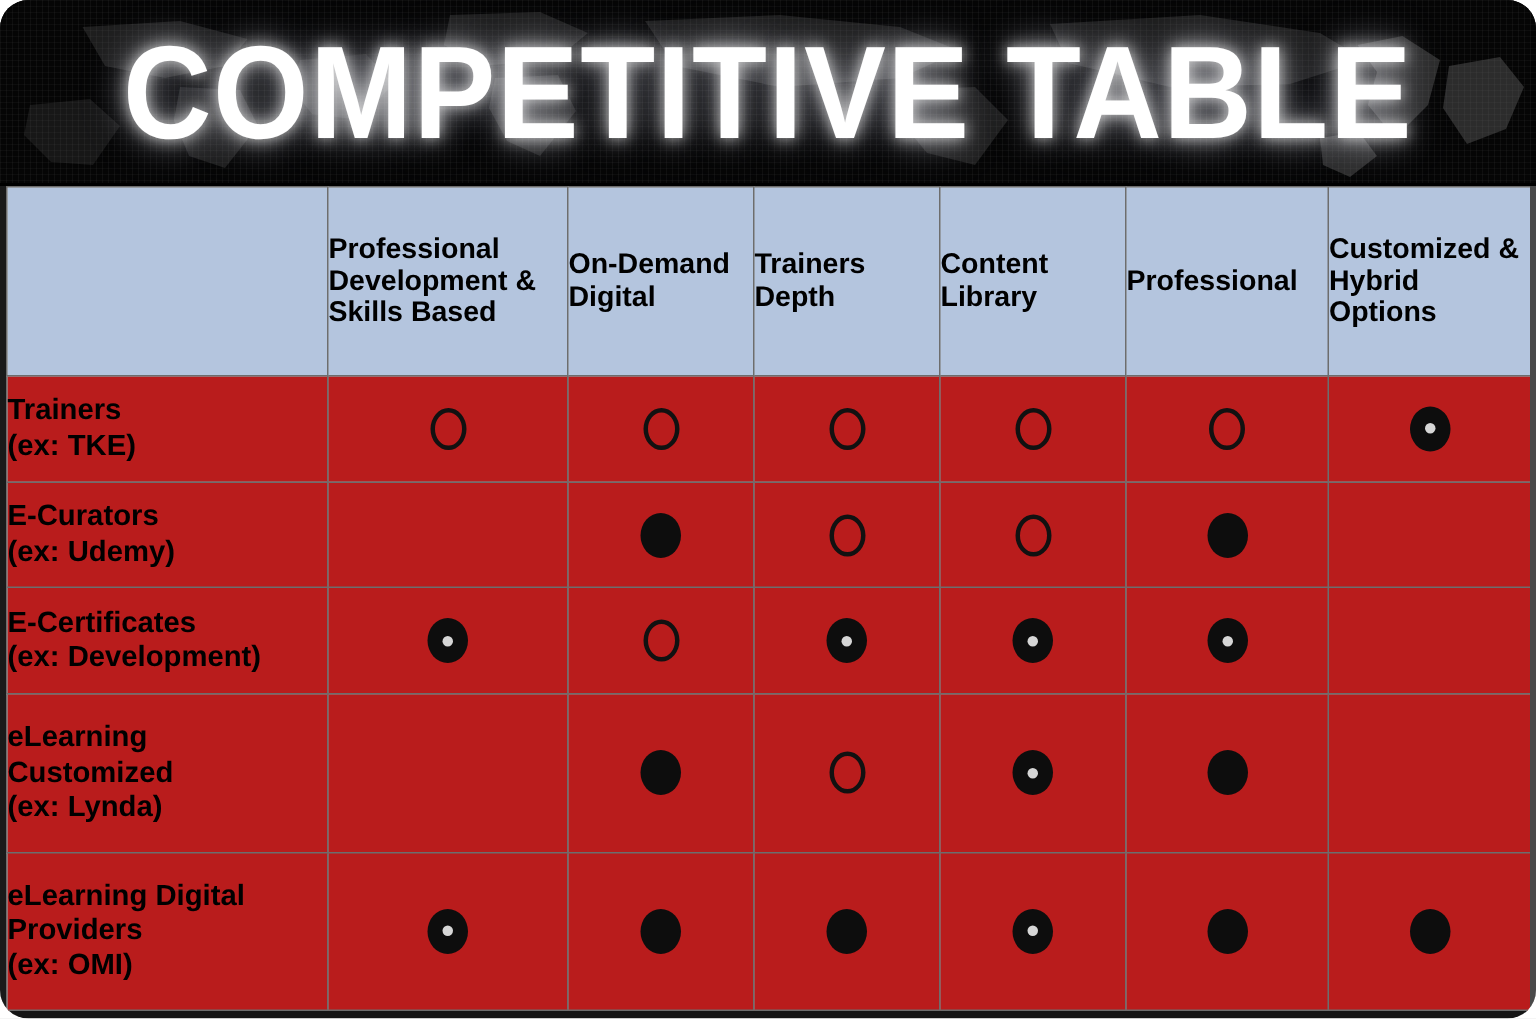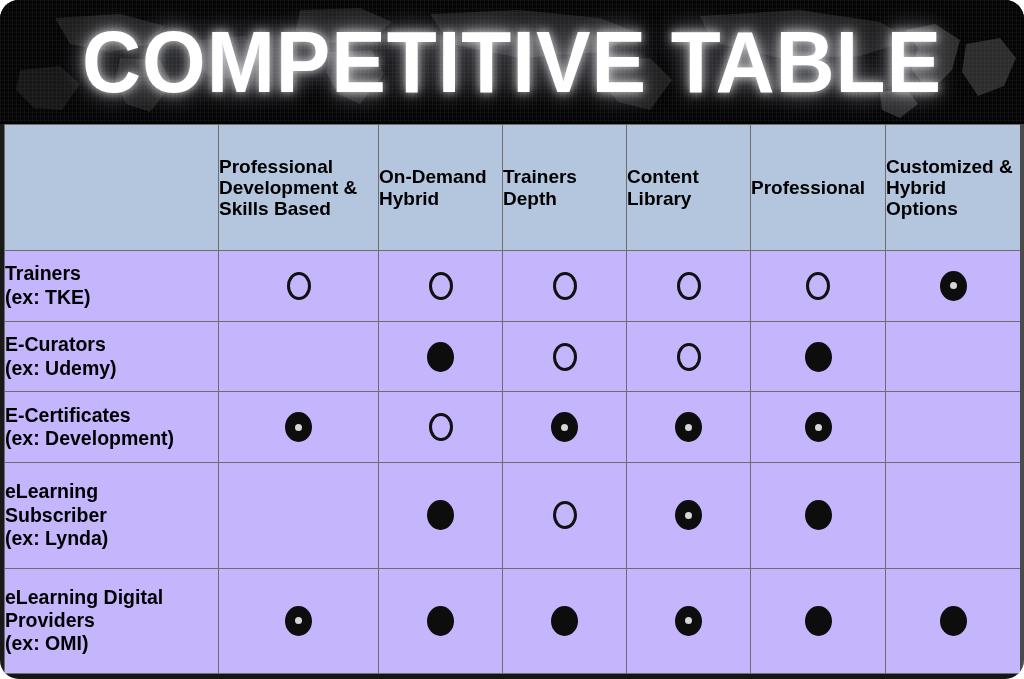--- a/index.html
+++ b/index.html
@@ -117,21 +117,21 @@
   
   th.colsep, td.colsep {
     border-right: 4px solid #101010;
   }
   th.lastcol, td.lastcol {
     border-right: 1px solid #6d6d6d;
   }
 
   
   tbody td {
-    background: #c4b5fd;
+    background: #b91c1c;
     vertical-align: middle;
     margin-left: 40px;
   }
   td.rowlabel {
     text-align: left;
     color: #000000;
     font-family: "Liberation Sans Narrow", "Liberation Sans", sans-serif;
     font-weight: bold;
     font-size: 19.5px;
     line-height: 1.2;
@@ -226,21 +226,21 @@
         <col style="width:124px">
         <col style="width:124px">
         <col style="width:124px">
         <col style="width:135px">
         <col style="width:135px">
       </colgroup>
       <thead>
         <tr>
           <th class="corner colsep"></th>
           <th>Professional Development &amp; Skills Based</th>
-          <th>On-Demand Hybrid</th>
+          <th>On-Demand Digital</th>
           <th>Trainers Depth</th>
           <th>Content Library</th>
           <th>Professional</th>
           <th class="lastcol">Customized &amp; Hybrid Options</th>
         </tr>
       </thead>
       <tbody>
 
         <tr>
           <td class="rowlabel colsep">Trainers
@@ -270,21 +270,21 @@
           <td class="mark"><span class="sym bullseye"></span></td>
           <td class="mark"><span class="sym hollow"></span></td>
           <td class="mark"><span class="sym bullseye"></span></td>
           <td class="mark"><span class="sym bullseye"></span></td>
           <td class="mark"><span class="sym bullseye"></span></td>
           <td class="mark lastcol"><span class="sym none"></span></td>
         </tr>
 
         <tr>
           <td class="rowlabel colsep">eLearning
-Subscriber
+Customized
 (ex: Lynda)</td>
           <td class="mark"><span class="sym none"></span></td>
           <td class="mark"><span class="sym filled"></span></td>
           <td class="mark"><span class="sym hollow"></span></td>
           <td class="mark"><span class="sym bullseye"></span></td>
           <td class="mark"><span class="sym filled"></span></td>
           <td class="mark lastcol"><span class="sym none"></span></td>
         </tr>
 
         <tr>

